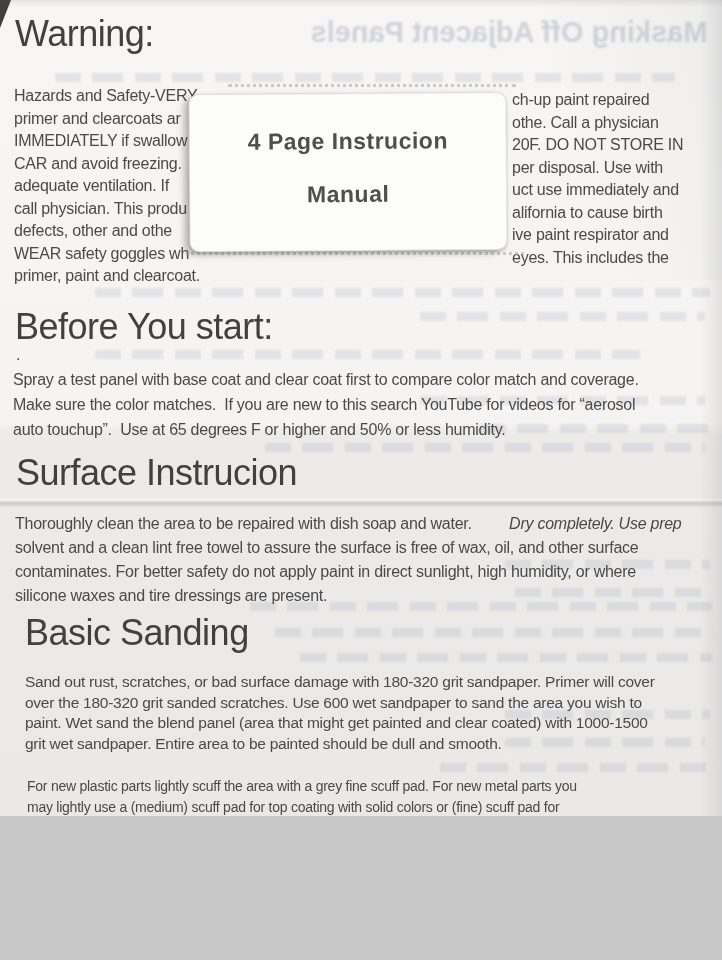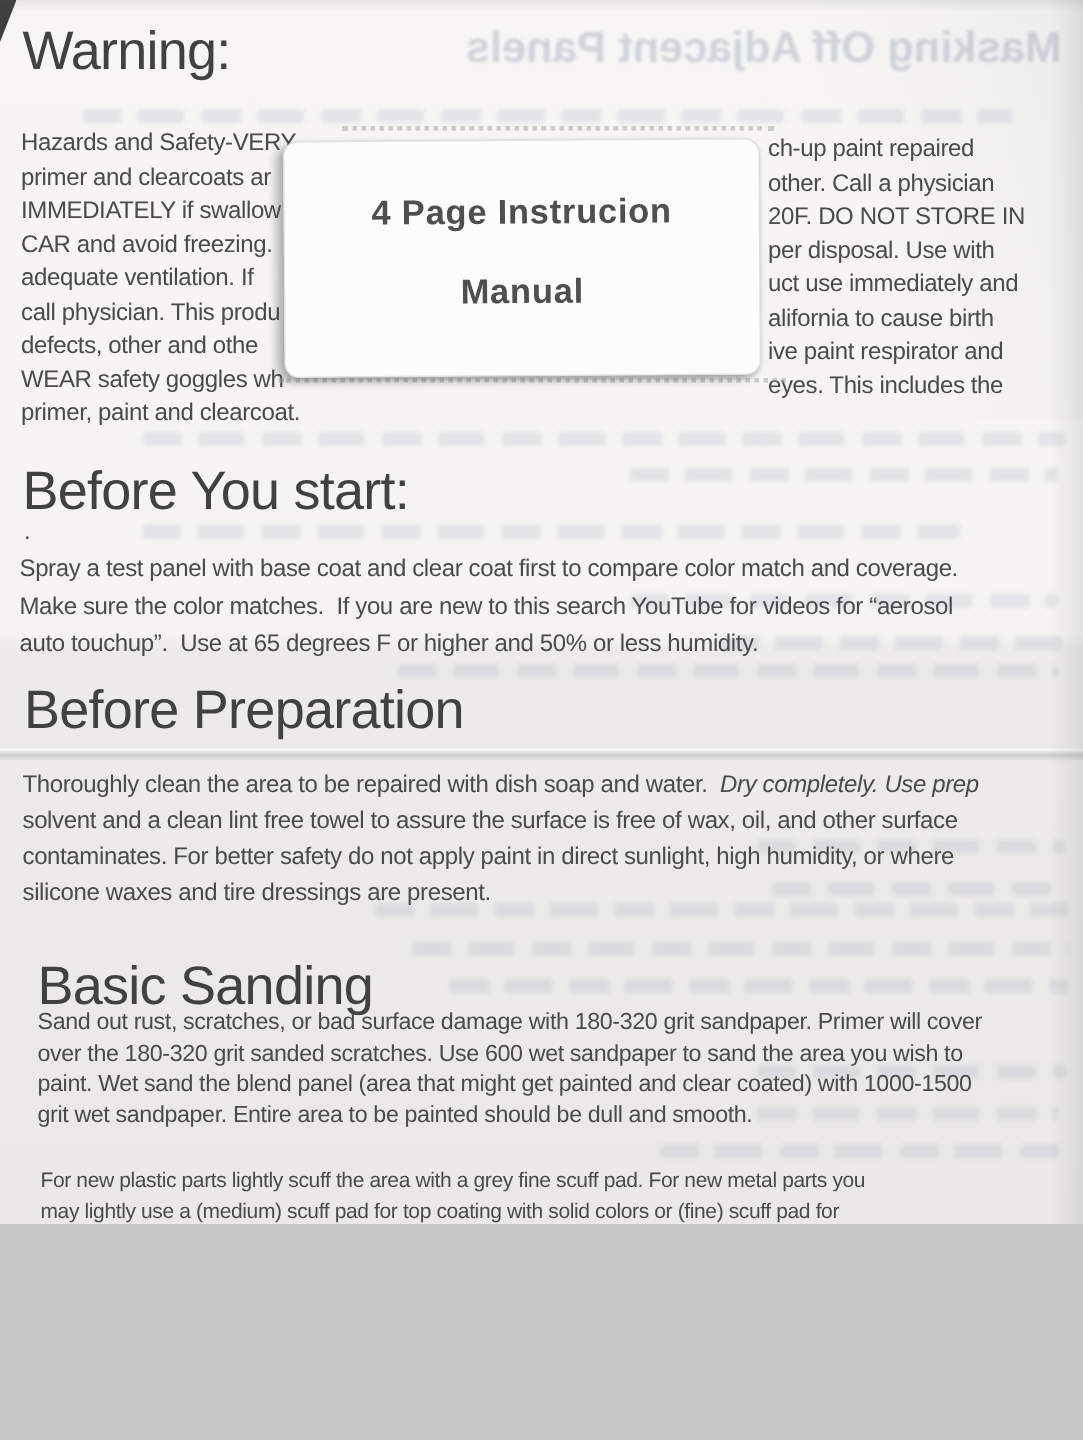--- a/index.html
+++ b/index.html
@@ -6,37 +6,37 @@
   .page {
     position:relative; width:722px; height:816px; overflow:hidden;
     background:linear-gradient(180deg,#f7f6f4 0%,#f5f4f2 51.8%,#ecebe9 53.2%,#eae9e7 100%);
     font-family:"Liberation Sans",sans-serif;
   }
   
   .h { position:absolute; font-size:36px; font-weight:400; color:#414141; letter-spacing:-0.5px; z-index:2; white-space:pre; }
   #h-warning { left:15px; top:13px; }
   #h-before  { left:15px; top:306px;text-align:right; }
   #h-surface { left:16px; top:452px; }
-  #h-basic   { left:25px; top:636px; }
+  #h-basic   { left:25px; top:612px; }
 
   
   .body-text { position:absolute; color:#4a4a4a; font-size:16px; letter-spacing:-0.25px; z-index:2; }
   .pline { white-space:pre; }
 
   
   #warning-lines { left:14px; top:87px; width:700px; }
   .wline { position:relative; height:22.5px; }
   .wline .lft { position:absolute; left:0; top:0; white-space:pre; }
   .wline .rgt { position:absolute; left:498px; top:4px; white-space:pre; }
 
   #before-lines  { left:13px; top:367px; line-height:25px; }
   #surface-lines { left:15px; top:512px; line-height:24px; }
   #basic-lines   { left:25px; top:672px; line-height:20.5px; font-size:15.5px; }
   #final-lines   { left:27px; top:776px; line-height:20.5px; font-size:14px; }
-  .it { font-style:italic; }
+  .it { font-style:italic;margin-left:29px; }
 
   #stray-dot { position:absolute; left:16px; top:346px; font-size:16px; color:#4a4a4a; z-index:2; }
 
   
   .sticker {
     position:absolute; left:189px; top:93px; width:316px; height:156px;
     background:#fcfcfb; border-radius:10px; z-index:5;
     border:1px solid rgba(205,205,200,0.6);
     box-shadow:-5px 3px 6px rgba(70,70,70,0.35), 0 2px 3px rgba(100,100,100,0.25);
     transform:rotate(-0.4deg);
@@ -104,21 +104,21 @@
 
   <div id="h-warning" class="h">Warning:</div>
 
   <div id="warning-lines" class="body-text">
     <div class="wline">
       <span class="lft">Hazards and Safety-VERY</span>
       <span class="rgt">ch-up paint repaired</span>
     </div>
     <div class="wline">
       <span class="lft">primer and clearcoats ar</span>
-      <span class="rgt">other. Call a physician</span>
+      <span class="rgt">othe. Call a physician</span>
     </div>
     <div class="wline">
       <span class="lft">IMMEDIATELY if swallow</span>
       <span class="rgt">20F. DO NOT STORE IN</span>
     </div>
     <div class="wline">
       <span class="lft">CAR and avoid freezing.</span>
       <span class="rgt">per disposal. Use with</span>
     </div>
     <div class="wline">
@@ -151,21 +151,21 @@
   <div id="perf-bottom" class="perf"></div>
 
   <div id="h-before" class="h">Before You start:</div>
   <div id="stray-dot">.</div>
   <div id="before-lines" class="body-text">
     <div class="pline">Spray a test panel with base coat and clear coat first to compare color match and coverage.</div>
     <div class="pline">Make sure the color matches.  If you are new to this search YouTube for videos for “aerosol</div>
     <div class="pline">auto touchup”.  Use at 65 degrees F or higher and 50% or less humidity.</div>
   </div>
 
-  <div id="h-surface" class="h">Before Preparation</div>
+  <div id="h-surface" class="h">Surface Instrucion</div>
   <div class="sheet-edge"></div>
   <div id="surface-lines" class="body-text">
     <div class="pline"><span>Thoroughly clean the area to be repaired with dish soap and water.  </span><span class="it">Dry completely. Use prep</span></div>
     <div class="pline">solvent and a clean lint free towel to assure the surface is free of wax, oil, and other surface</div>
     <div class="pline">contaminates. For better safety do not apply paint in direct sunlight, high humidity, or where</div>
     <div class="pline">silicone waxes and tire dressings are present.</div>
   </div>
 
   <div id="h-basic" class="h">Basic Sanding</div>
   <div id="basic-lines" class="body-text">

